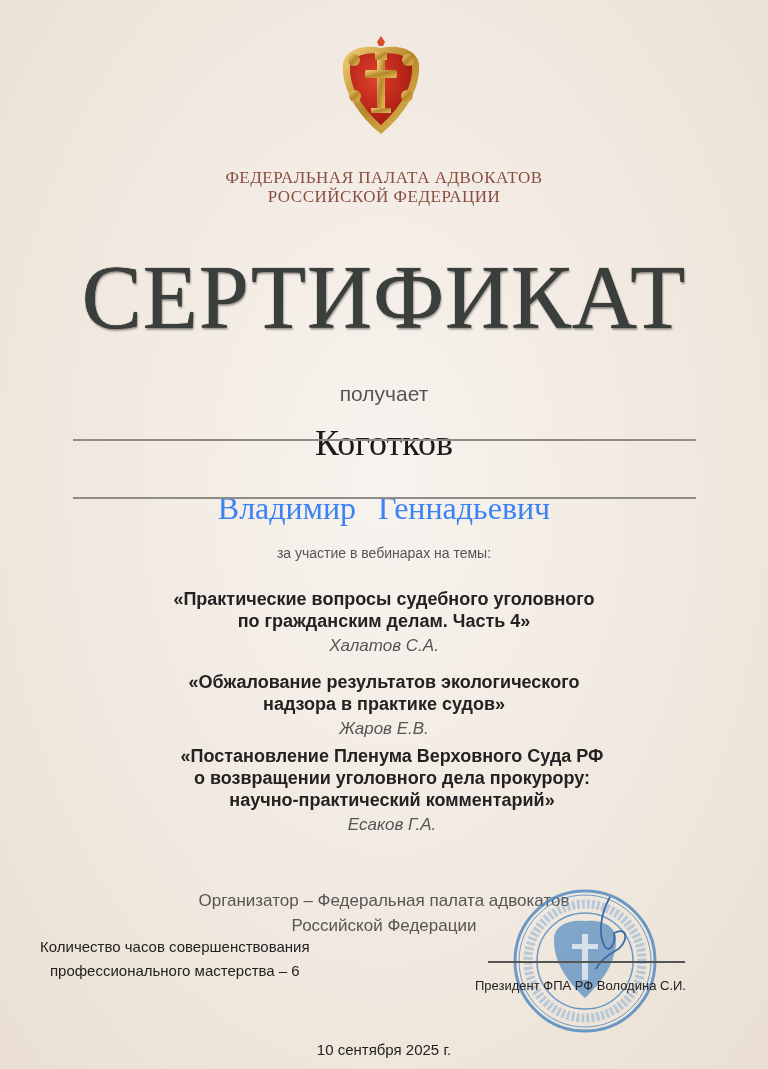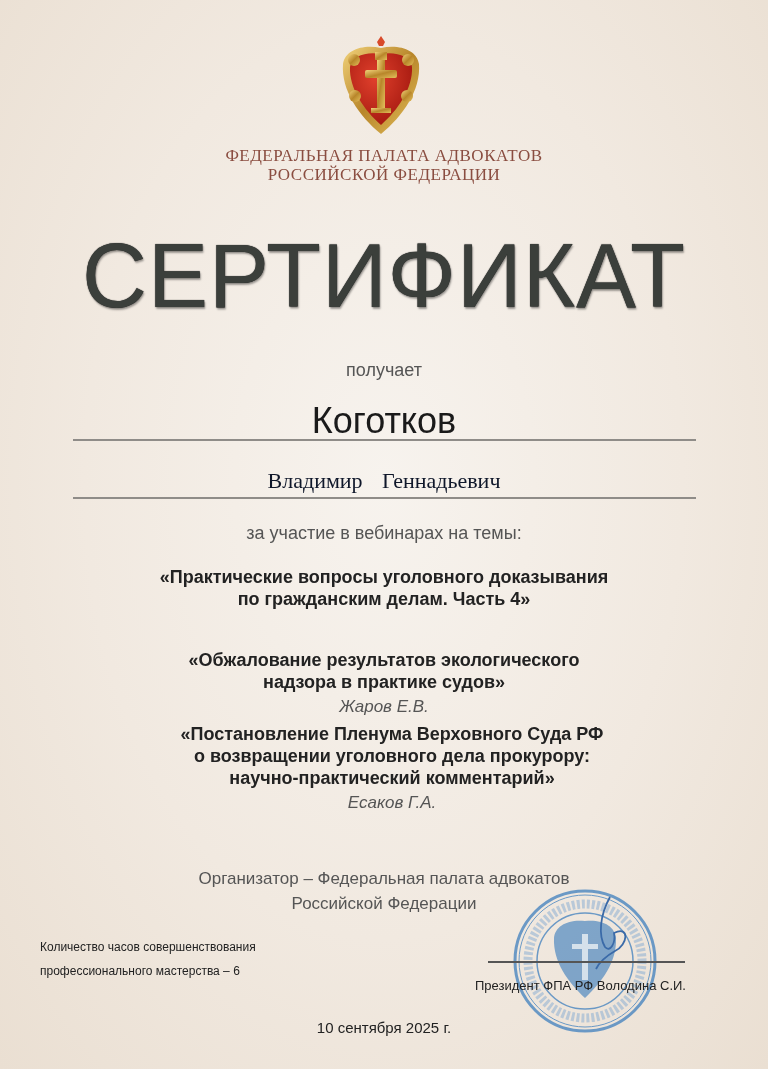--- a/index.html
+++ b/index.html
@@ -3,44 +3,44 @@
   <meta charset="utf-8">
   <style>
     html, body { margin: 0; padding: 0; }
     body {
       width: 768px; height: 1069px; overflow: hidden; position: relative;
       background: radial-gradient(ellipse at 50% 45%, #f7f3ee 0%, #f1e9e0 55%, #eadfd2 100%);
       font-family: "Liberation Sans", sans-serif;
       color: #222;
     }
     .abs { position: absolute; }
-    .center { left: 0; width: 768px; text-align: center; }
+    .center { left: 0; width: 768px; text-align: center; margin-top: 22px; }
     #emblem { left: 339px; top: 30px; width: 84px; height: 110px; }
     #org-title {
       top: 146px; font-family: "Liberation Serif", serif;
       color: #8a4d40; font-size: 17px; line-height: 19px; letter-spacing: 0.5px;
       font-variant: small-caps;
     }
     #cert-title {
-      top: 226px; font-family: Liberation Sans, sans-serif;
+      top: 226px; font-family: Liberation Serif, serif;
       font-size: 90px; line-height: 100px; letter-spacing: 1px;
       color: #3b3f3b;
       text-shadow: 1px 2px 2px rgba(0,0,0,0.35), 0 0 1px #111;
     }
-    #receives { top: 360px; font-size: 18px; color: #555; }
-    #surname { top: 400px; font-family: Liberation Sans, sans-serif; font-size: 36px; color: #1a1a1a; text-align: center; }
+    #receives { top: 360px; font-size: 21px; color: #555; }
+    #surname { top: 400px; font-family: Liberation Serif, serif; font-size: 36px; color: #1a1a1a; text-align: center; }
     .line { left: 73px; width: 623px; height: 2px; background: #8f8c88; }
     #line1 { top: 439px; }
-    #given { top: 468px; font-family: "Liberation Serif", serif; font-size: 22px; color: #0f172a; word-spacing: 14px; }
+    #given { top: 468px; font-family: "Liberation Serif", serif; font-size: 32px; color: #3b82f6; word-spacing: 14px; }
     #line2 { top: 497px; }
-    #participation { top: 523px; font-size: 18px; color: #555; }
+    #participation { top: 523px; font-size: 14px; color: #555; }
     .topic { font-weight: bold; font-size: 18px; line-height: 22px; color: #222; }
     .lecturer { font-style: italic; font-size: 17px; color: #555; line-height: 22px; }
     #organizer { top: 866px; font-size: 17px; line-height: 25px; color: #555; }
-    #hours { left: 40px; top: 935px; font-size: 12px; line-height: 24px; color: #222; }
+    #hours { left: 40px; top: 935px; font-size: 15px; line-height: 24px; color: #222; text-align: center; }
     #sign-line { left: 488px; top: 961px; width: 197px; height: 2px; background: #555; }
     #president { left: 475px; top: 978px; font-size: 13px; color: #222; }
     #date { top: 1019px; font-size: 15px; color: #222; }
     #stamp { left: 510px; top: 886px; width: 150px; height: 150px; }
   </style>
 </head>
 <body>
 
 <svg class="abs" id="emblem" viewBox="0 0 84 110">
   <defs>
@@ -76,22 +76,23 @@
 
 <div class="abs center" id="receives">получает</div>
 <div class="abs center" id="surname">Коготков</div>
 <div class="abs line" id="line1"></div>
 <div class="abs center" id="given">Владимир Геннадьевич</div>
 <div class="abs line" id="line2"></div>
 
 <div class="abs center" id="participation">за участие в вебинарах на темы:</div>
 
 <div class="abs center" style="top:566px;">
-  <div class="topic">«Практические вопросы уголовного доказывания</div>
+  <div class="topic">«Практические вопросы судебного уголовного</div>
   <div class="topic">по гражданским делам. Часть 4»</div>
+  <div class="lecturer" style="margin-top:3px;">Халатов С.А.</div>
 </div>
 
 <div class="abs center" style="top:649px;">
   <div class="topic">«Обжалование результатов экологического</div>
   <div class="topic">надзора в практике судов»</div>
   <div class="lecturer" style="margin-top:3px;text-align:center;">Жаров Е.В.</div>
 </div>
 
 <div class="abs center" style="top:723px;padding-left:8px;">
   <div class="topic">«Постановление Пленума Верховного Суда РФ</div>

